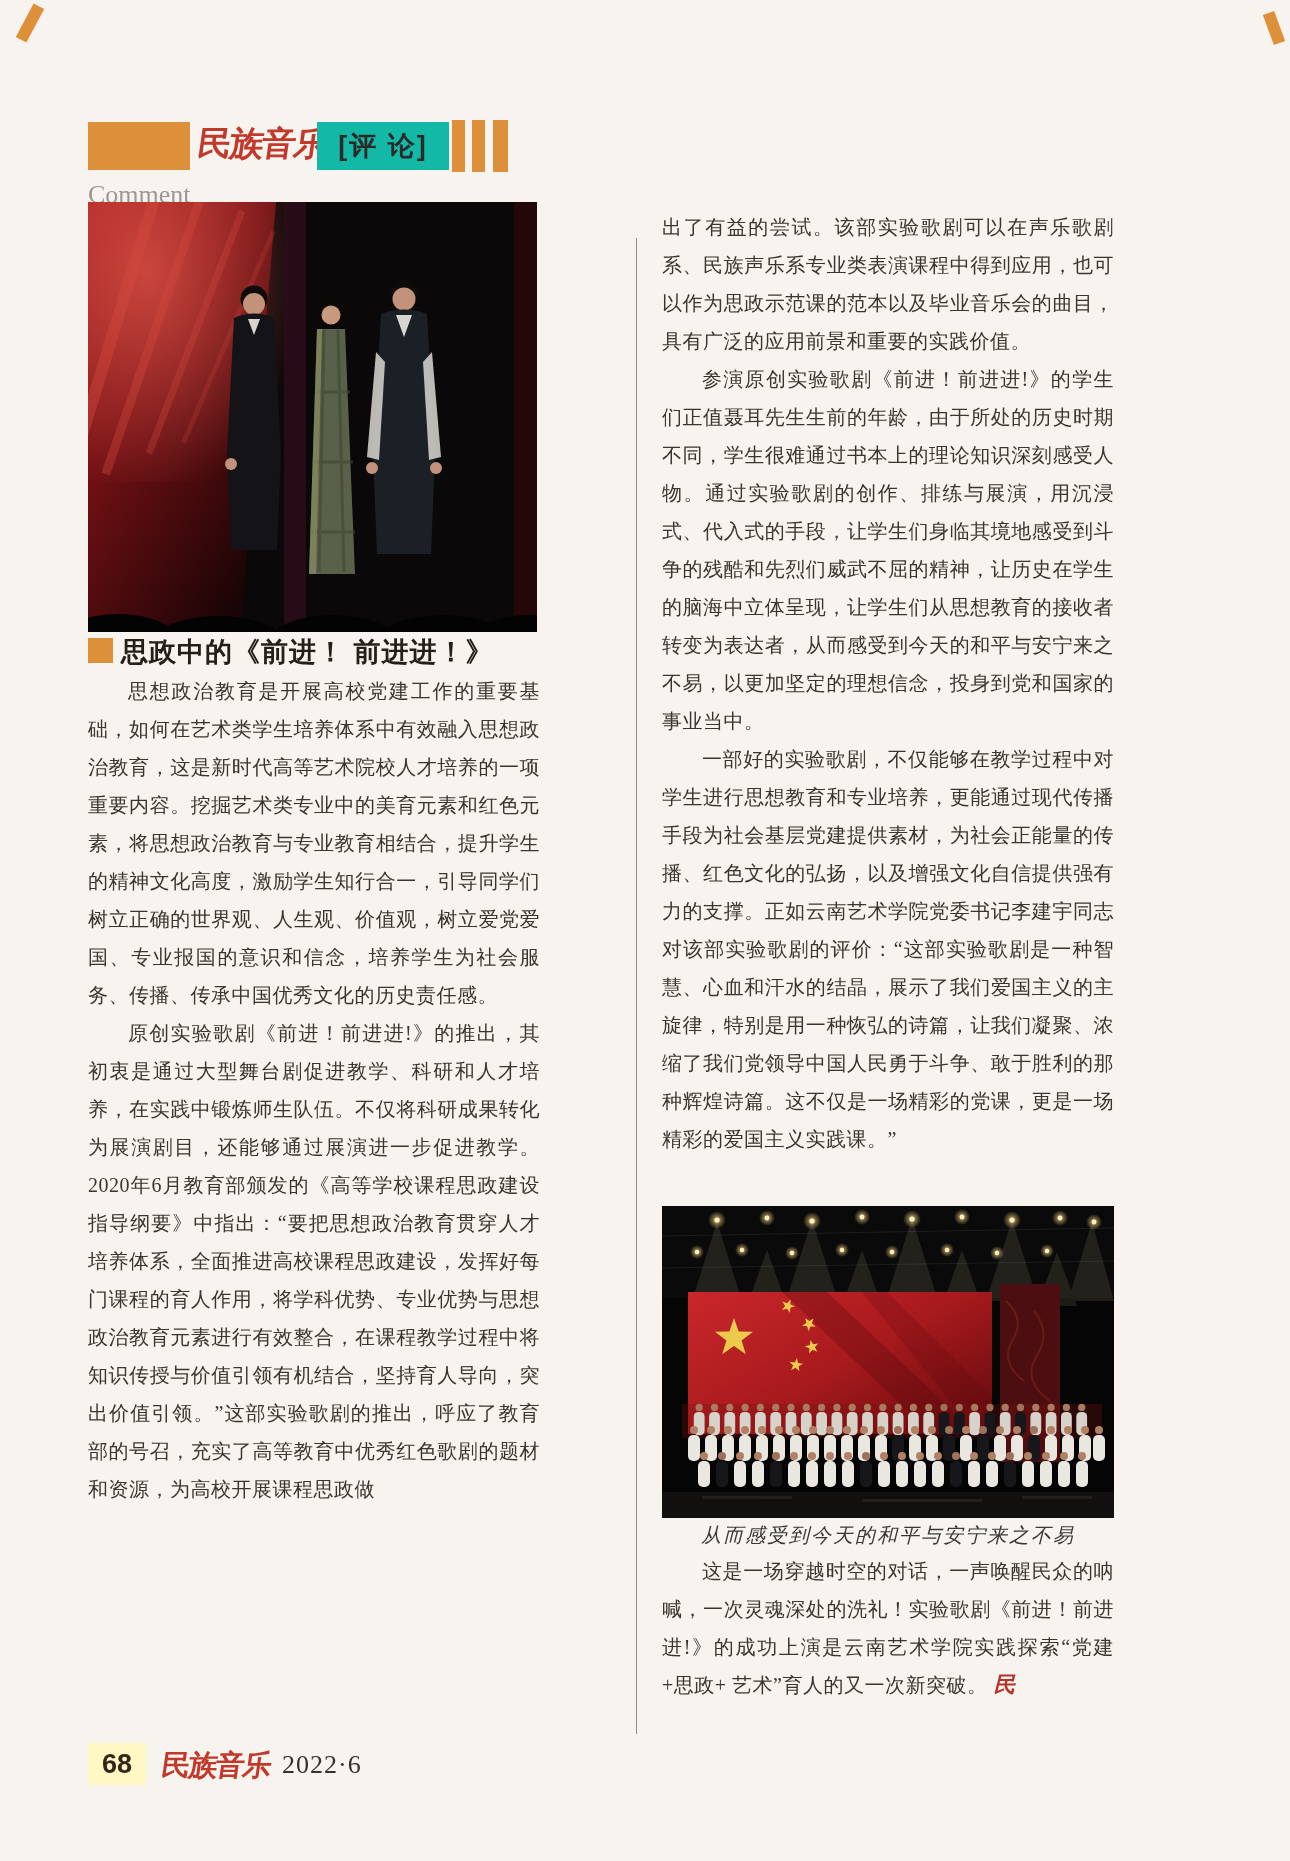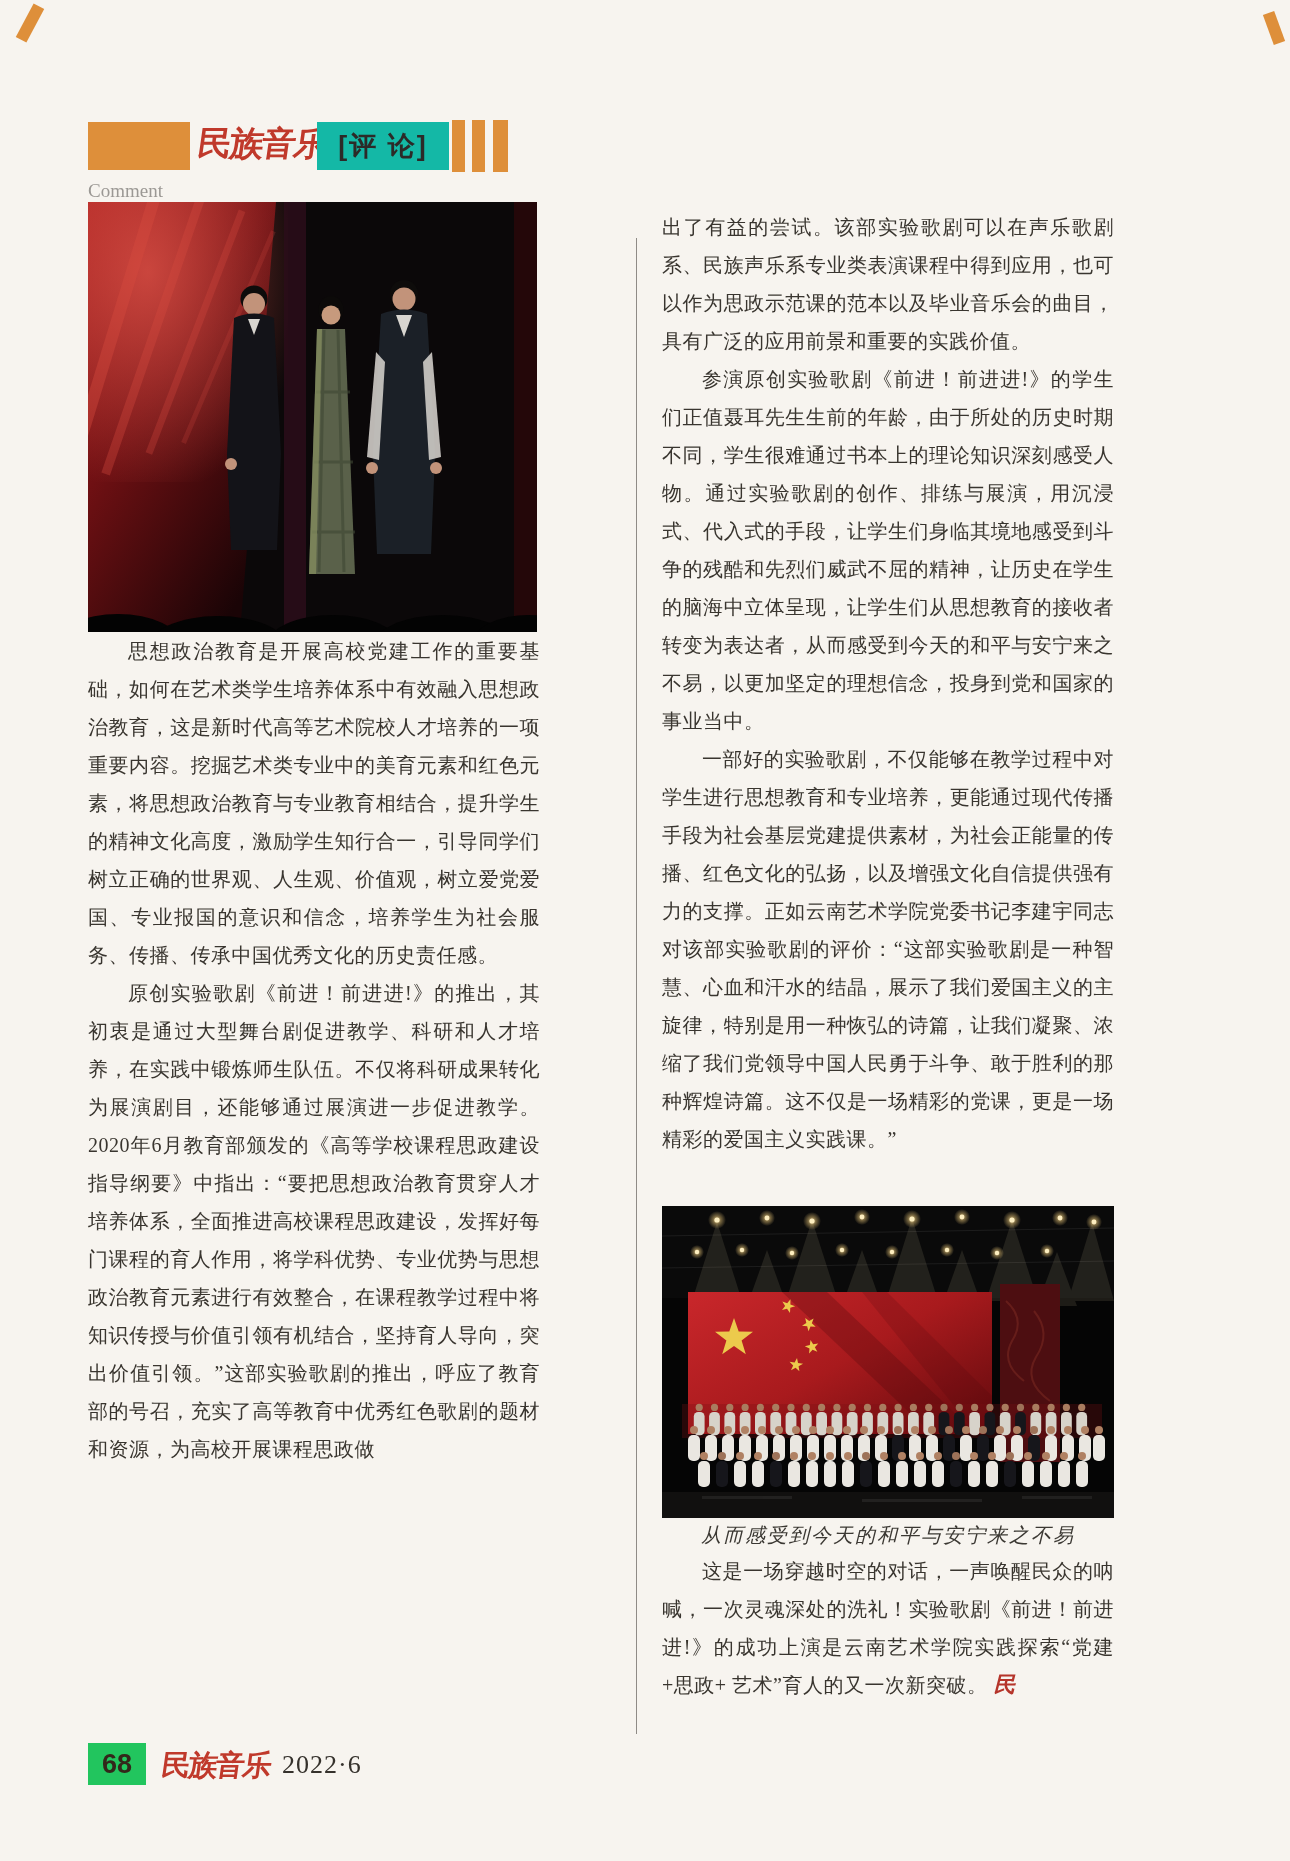--- a/index.html
+++ b/index.html
@@ -19,21 +19,21 @@
     font-family:"Liberation Serif",serif;
   }
   .hdr-tag{
     position:absolute; left:317px; top:122px; width:132px; height:48px;
     background:#14b8a6; color:#2c2a28; font-size:27px; font-weight:bold;
     line-height:48px; text-align:center; letter-spacing:2px;
     font-family:"Liberation Sans",sans-serif;
   }
   .hdr-bar{position:absolute; top:120px; height:52px; background:#de8f3a;}
   .hdr-comment{
-    position:absolute; left:88px; top:180px; color:#9b9894; font-size:19px;
+    position:absolute; left:88px; top:180px; color:#9b9894; font-size:26px;
     font-family:"Liberation Serif",serif;
   }
   
   .col{
     position:absolute; width:452px; font-size:20px; line-height:38px;
     text-align:justify; color:#39352f; letter-spacing:0.5px;
   }
   .col p{margin:0;}
   .indent{text-indent:2em;}
   .col-left{left:88px; top:193px;}
@@ -63,21 +63,21 @@
     display:inline-block; width:25px; height:25px; background:#de8f3a;
     margin-right:8px; vertical-align:-2px;
   }
   .end-mark{
     color:#b5342a; font-weight:bold; font-style:italic; padding-left:6px;
     font-size:22px;
   }
   
   .ftr-pagebox{
     position:absolute; left:88px; top:1743px; width:58px; height:42px;
-    background:#22c55e; color:#33271a; font-weight:bold; font-size:27px;
+    background:#fef9c3; color:#33271a; font-weight:bold; font-size:27px;
     line-height:42px; text-align:center;
     font-family:"Liberation Sans",sans-serif;
   }
   .ftr-logo{
     position:absolute; left:162px; top:1744px; color:#c0392b; font-weight:bold;
     font-size:29px; line-height:42px; transform:skewX(-8deg);
     letter-spacing:-2px; white-space:nowrap;
   }
   .ftr-issue{
     position:absolute; left:282px; top:1744px; color:#35312c; font-size:26px;
@@ -164,20 +164,23 @@
       <g fill="#030303">
         <ellipse cx="30" cy="442" rx="62" ry="30"></ellipse>
         <ellipse cx="130" cy="446" rx="70" ry="32"></ellipse>
         <ellipse cx="245" cy="443" rx="66" ry="30"></ellipse>
         <ellipse cx="355" cy="447" rx="72" ry="34"></ellipse>
         <ellipse cx="440" cy="441" rx="55" ry="28"></ellipse>
       </g>
     </svg>
 
 
+    <p class="section-heading">
+      <span class="sq"></span><span>思政中的《前进！ 前进进！》</span>
+    </p>
 
     <p class="indent">思想政治教育是开展高校党建工作的重要基础，如何在艺术类学生培养体系中有效融入思想政治教育，这是新时代高等艺术院校人才培养的一项重要内容。挖掘艺术类专业中的美育元素和红色元素，将思想政治教育与专业教育相结合，提升学生的精神文化高度，激励学生知行合一，引导同学们树立正确的世界观、人生观、价值观，树立爱党爱国、专业报国的意识和信念，培养学生为社会服务、传播、传承中国优秀文化的历史责任感。</p>
     <p class="indent">原创实验歌剧《前进！前进进!》的推出，其初衷是通过大型舞台剧促进教学、科研和人才培养，在实践中锻炼师生队伍。不仅将科研成果转化为展演剧目，还能够通过展演进一步促进教学。2020年6月教育部颁发的《高等学校课程思政建设指导纲要》中指出：“要把思想政治教育贯穿人才培养体系，全面推进高校课程思政建设，发挥好每门课程的育人作用，将学科优势、专业优势与思想政治教育元素进行有效整合，在课程教学过程中将知识传授与价值引领有机结合，坚持育人导向，突出价值引领。”这部实验歌剧的推出，呼应了教育部的号召，充实了高等教育中优秀红色歌剧的题材和资源，为高校开展课程思政做</p>
   </div>
 
   <div class="col col-right">
     <p>出了有益的尝试。该部实验歌剧可以在声乐歌剧系、民族声乐系专业类表演课程中得到应用，也可以作为思政示范课的范本以及毕业音乐会的曲目，具有广泛的应用前景和重要的实践价值。</p>
     <p class="indent">参演原创实验歌剧《前进！前进进!》的学生们正值聂耳先生生前的年龄，由于所处的历史时期不同，学生很难通过书本上的理论知识深刻感受人物。通过实验歌剧的创作、排练与展演，用沉浸式、代入式的手段，让学生们身临其境地感受到斗争的残酷和先烈们威武不屈的精神，让历史在学生的脑海中立体呈现，让学生们从思想教育的接收者转变为表达者，从而感受到今天的和平与安宁来之不易，以更加坚定的理想信念，投身到党和国家的事业当中。</p>
     <p class="indent">一部好的实验歌剧，不仅能够在教学过程中对学生进行思想教育和专业培养，更能通过现代传播手段为社会基层党建提供素材，为社会正能量的传播、红色文化的弘扬，以及增强文化自信提供强有力的支撑。正如云南艺术学院党委书记李建宇同志对该部实验歌剧的评价：“这部实验歌剧是一种智慧、心血和汗水的结晶，展示了我们爱国主义的主旋律，特别是用一种恢弘的诗篇，让我们凝聚、浓缩了我们党领导中国人民勇于斗争、敢于胜利的那种辉煌诗篇。这不仅是一场精彩的党课，更是一场精彩的爱国主义实践课。”</p>
 

